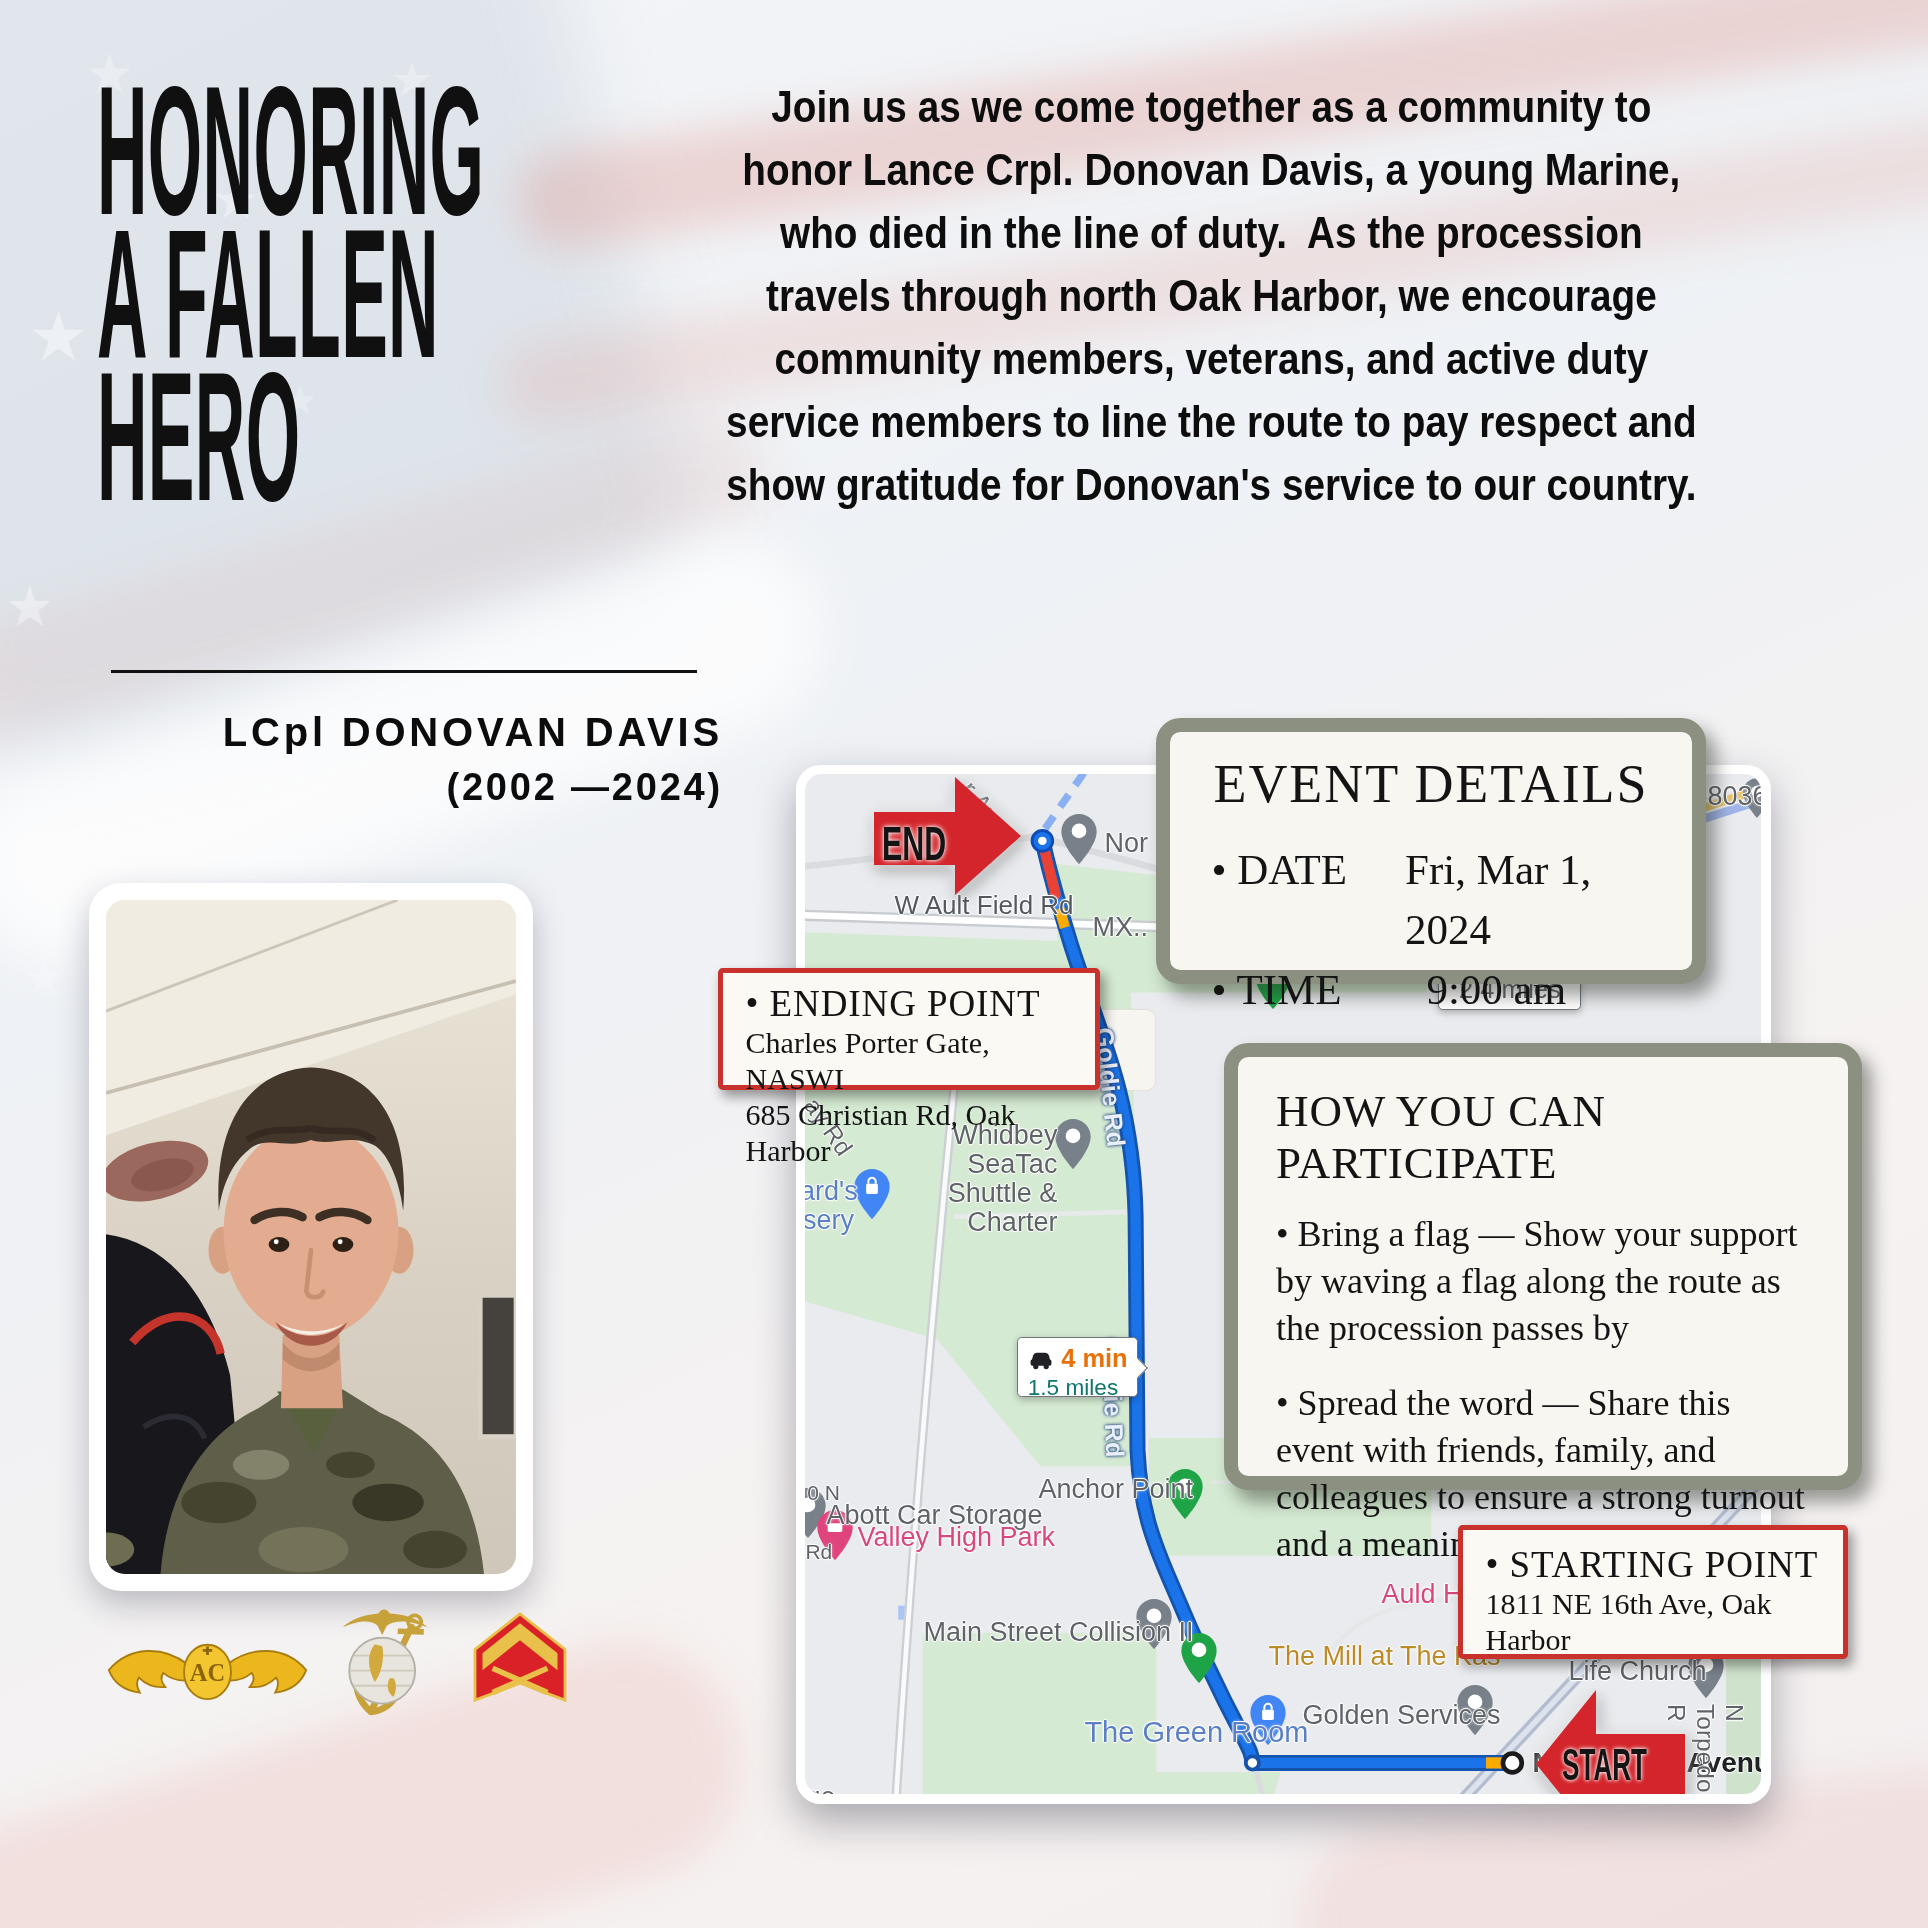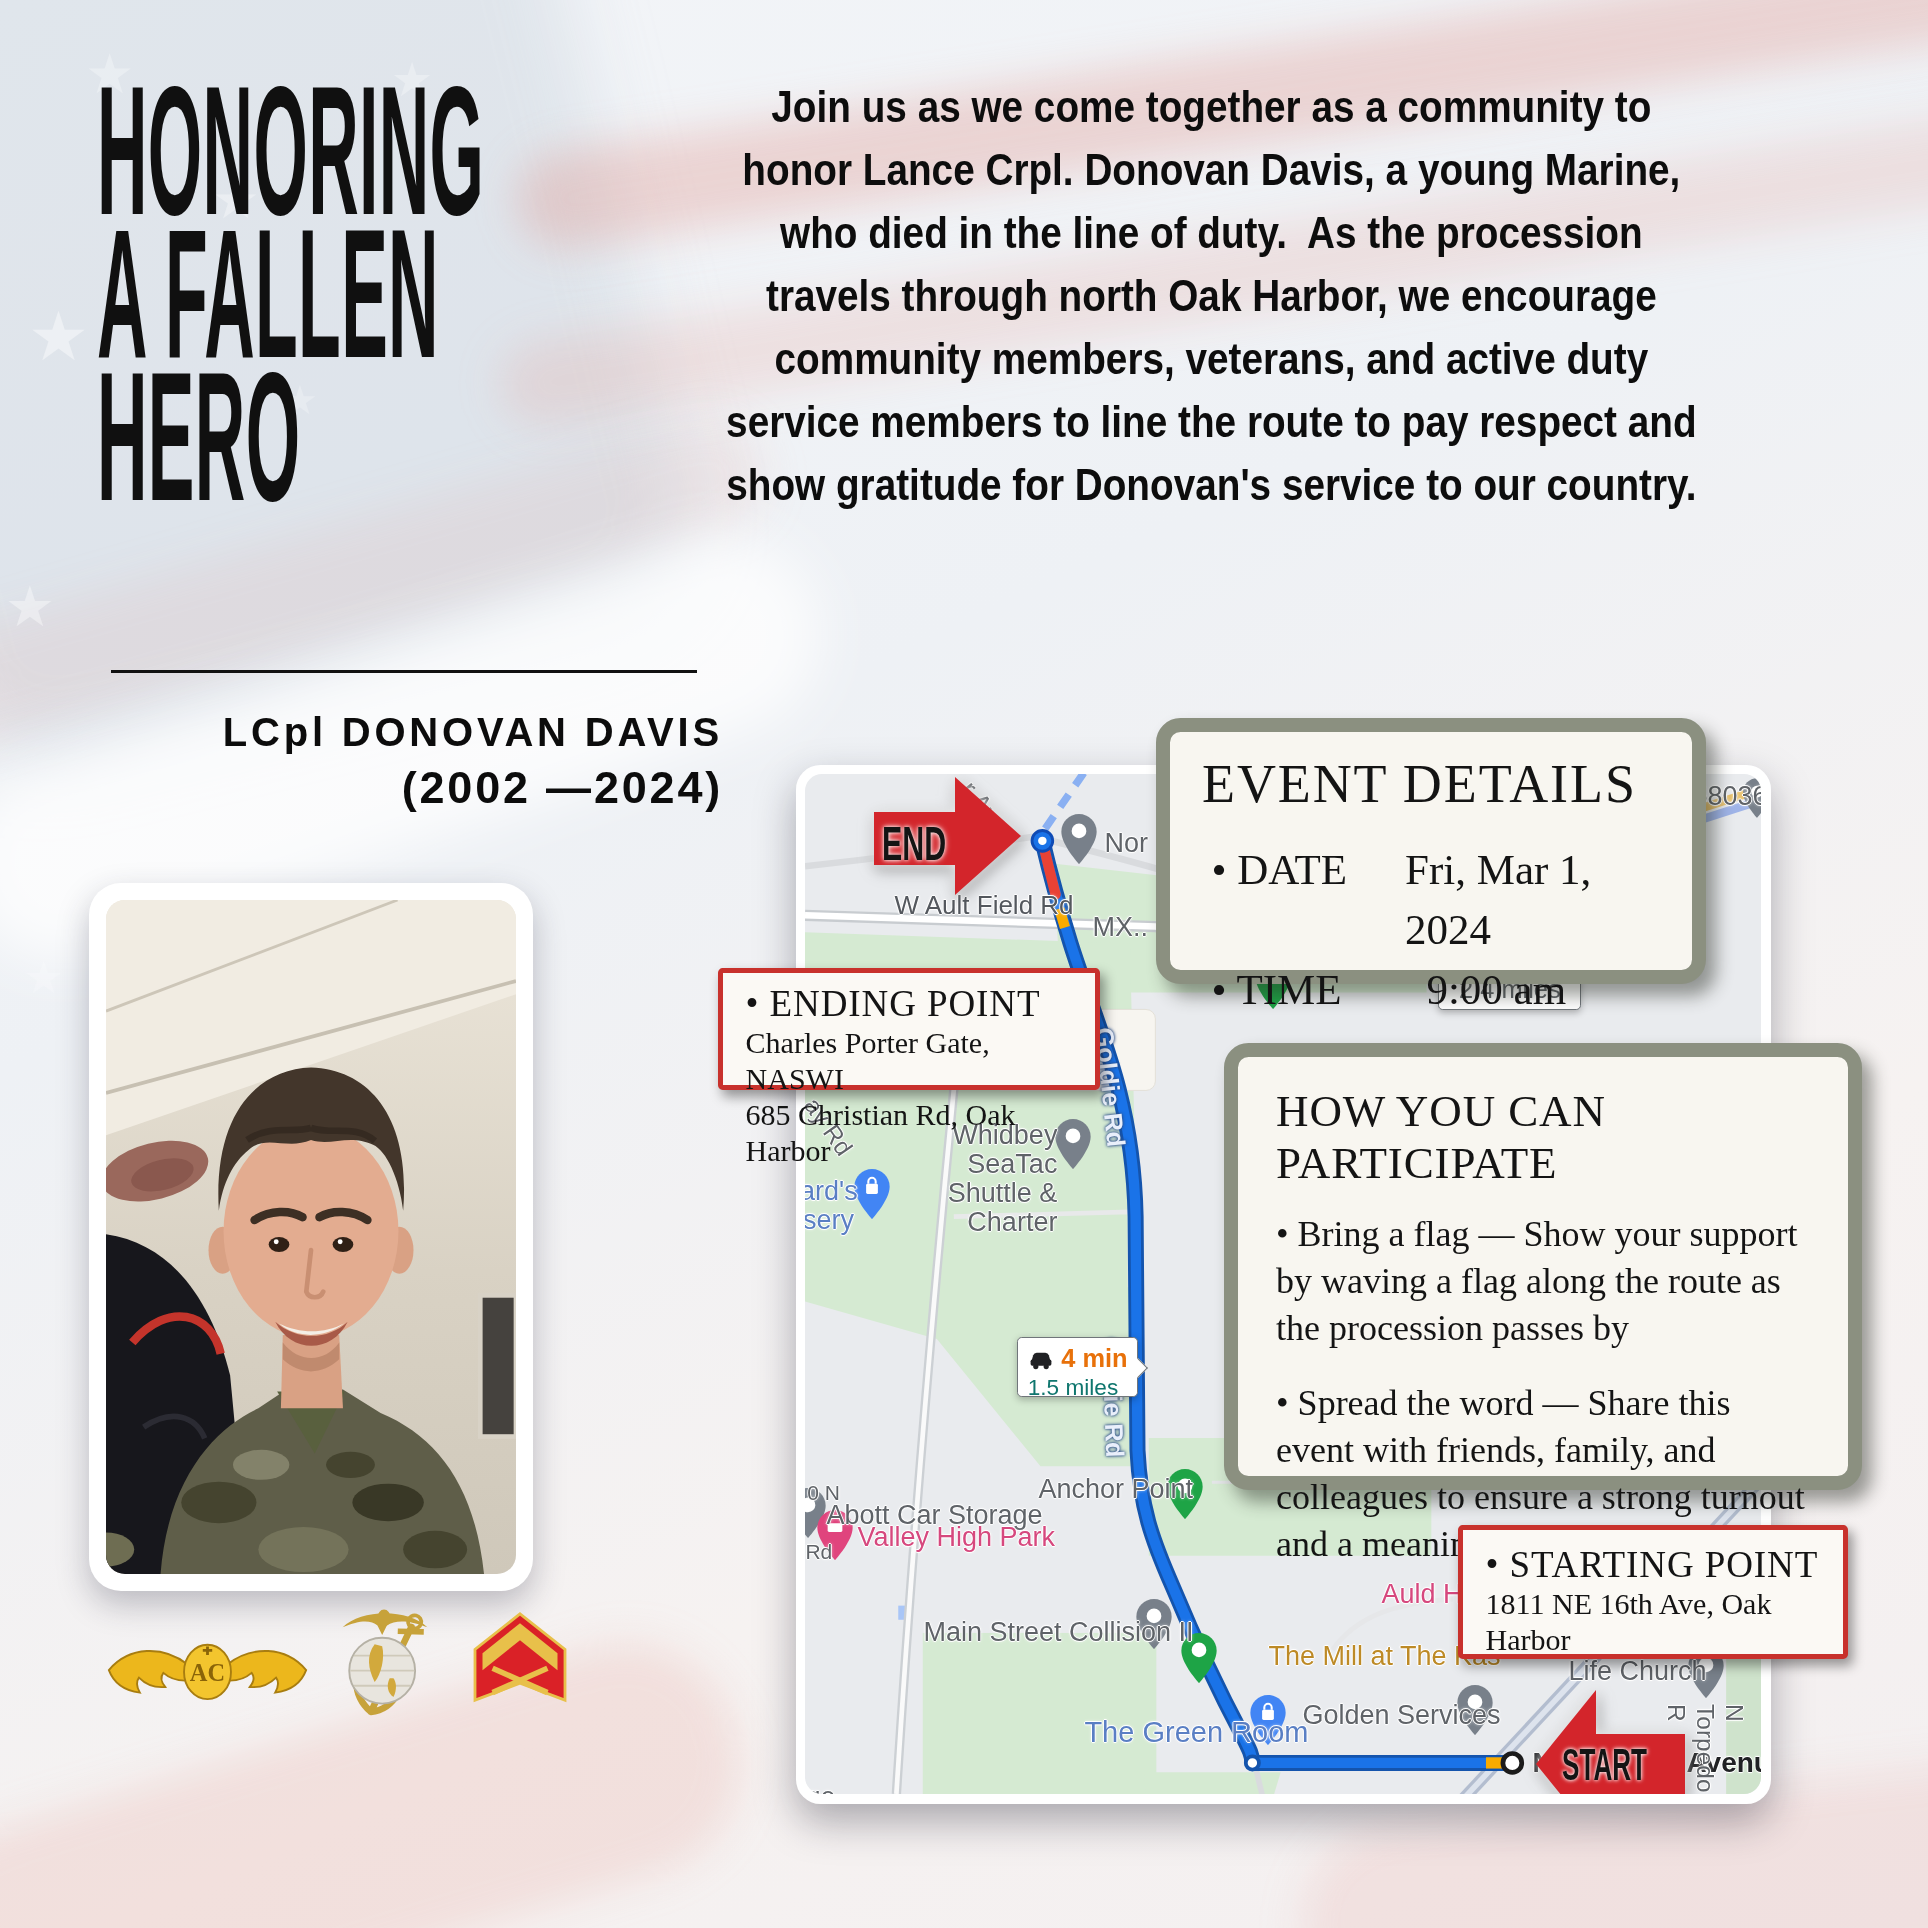--- a/index.html
+++ b/index.html
@@ -15,21 +15,21 @@
   .b5{left:1299px;top:1794px;width:772px;height:198px;transform:rotate(-6deg);background:rgba(224,150,140,.17);}
   .b6{left:-151px;top:-160px;width:772px;height:866px;transform:rotate(-14deg);background:rgba(176,190,206,.28);filter:blur(38px);}
   .b7{left:-56px;top:650px;width:895px;height:198px;transform:rotate(-19deg);background:rgba(255,255,255,.75);filter:blur(26px);}
   .star{position:absolute;font-family:"DejaVu Sans",sans-serif;color:rgba(255,255,255,.85);}
   
   .title{position:absolute;left:97px;top:79px;font-size:184px;line-height:143px;font-weight:700;
          letter-spacing:0.9px;color:#101010;white-space:pre-line;transform:scaleX(.38);transform-origin:left top;width:1130px;}
   .divider{position:absolute;left:111px;top:670px;width:586px;height:2.8px;background:#111;}
   .name-block{position:absolute;left:105px;top:704px;width:618px;text-align:right;color:#0c0c0c;}
   .name-line1{font-size:40px;font-weight:700;letter-spacing:3.8px;line-height:56px;}
-  .name-line2{font-size:45px;font-weight:700;letter-spacing:2.8px;line-height:55px;}
+  .name-line2{font-size:38px;font-weight:700;letter-spacing:2.8px;line-height:55px;}
   .photo-frame{position:absolute;left:89px;top:883px;width:444px;height:708px;background:#fff;border-radius:32px;
                box-shadow:0 13px 32px rgba(40,40,60,.28);padding:17px;box-sizing:border-box;}
   .photo-frame svg{width:100%;height:100%;border-radius:19px;display:block;}
   .insignia{position:absolute;}
   .ins-wings{left:105px;top:1640px;width:205px;height:62px;}
   .ins-ega{left:335px;top:1601px;width:100px;height:128px;}
   .ins-lcpl{left:473px;top:1612px;width:94px;height:105px;}
   .insignia svg{width:100%;height:100%;display:block;}
   
   .intro{position:absolute;left:565px;top:75px;width:1469px;transform:scaleX(.88);transform-origin:left top;
@@ -72,21 +72,21 @@
   .arrow-end .atxt{left:7.5px;top:38px;font-size:49px;transform:scaleX(.62);}
   .arrow-start{left:731px;top:916px;width:149px;height:149px;}
   .arrow-start .body{left:60px;top:44px;width:89px;height:60px;}
   .arrow-start .tri{left:0;top:0;border-top:74px solid transparent;border-bottom:74px solid transparent;border-right:60px solid #d3252b;}
   .arrow-start .atxt{left:26px;top:49px;font-size:45px;transform:scaleX(.58);}
   
   .paper-box{position:absolute;background:#f8f6f0;border:14px solid #8b9080;border-radius:24.5px;
              box-shadow:9.4px 11.3px 17px rgba(40,45,35,.45);box-sizing:border-box;color:#141414;
              font-family:"Liberation Serif",serif;}
   .event-box{left:1156px;top:718px;width:550px;height:266px;padding:21px 32px;}
-  .eb-title{font-size:54px;letter-spacing:1.9px;text-align:left;margin-bottom:24.5px;}
+  .eb-title{font-size:54px;letter-spacing:1.9px;text-align:center;margin-bottom:24.5px;}
   .eb-row{display:flex;font-size:43px;line-height:60px;padding-left:9.4px;}
   .eb-label{width:215px;}
   .participate-box{left:1224px;top:1043px;width:638px;height:447px;padding:28px 38px;}
   .pb-title{font-size:45px;letter-spacing:0.9px;margin-bottom:22px;}
   .pb-item{font-size:36px;line-height:47px;margin-bottom:28px;}
   .red-box{position:absolute;background:#fbf9f4;border:5.6px solid #c8312c;border-radius:4.7px;
            box-shadow:4.7px 6.6px 11.3px rgba(0,0,0,.38);box-sizing:border-box;color:#141414;
            font-family:"Liberation Serif",serif;padding:9.4px 22.6px;}
   .ending-box{left:718px;top:968px;width:382px;height:122px;}
   .starting-box{left:1458px;top:1525px;width:390px;height:134px;padding-top:13px;}

